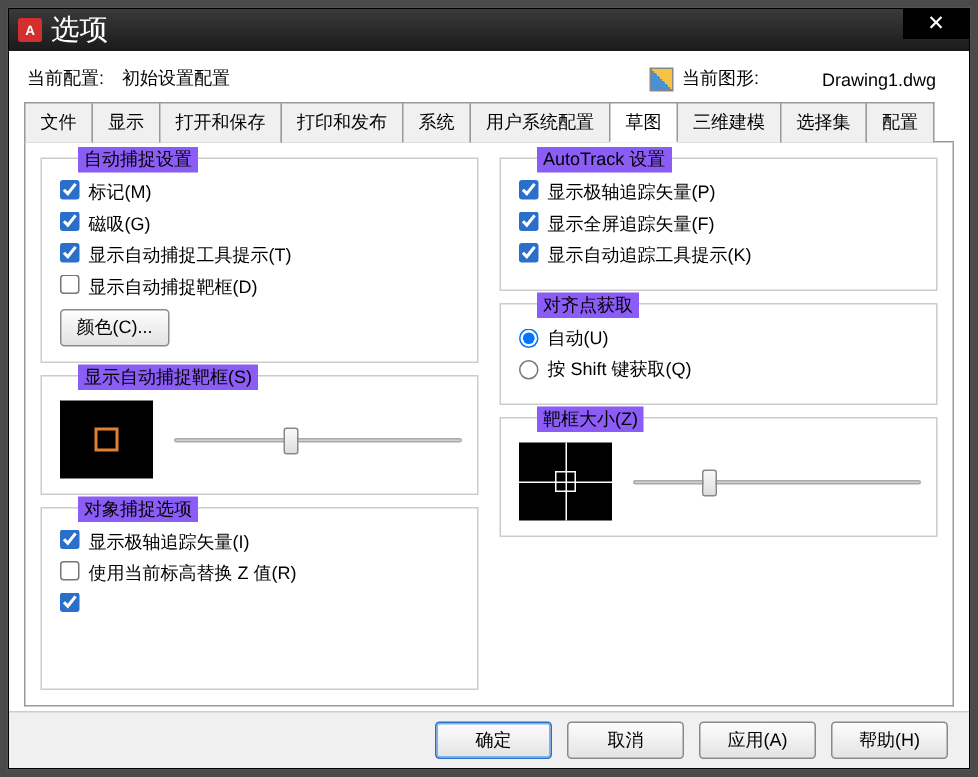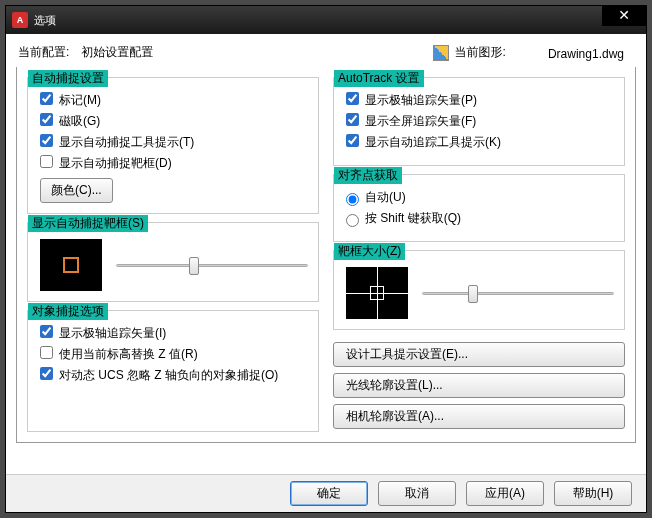--- a/index.html
+++ b/index.html
@@ -1,36 +1,36 @@
 <!DOCTYPE html>
 <html><head>
 <meta charset="utf-8">
 <style>
 *{box-sizing:border-box;margin:0;padding:0;font-family:"Microsoft YaHei",SimSun,sans-serif;font-size:12px}
 body{background:#4a4a4a;padding:5px}
 .window{width:642px;height:508px;background:#fff;border:1px solid #000;position:relative}
 .titlebar{height:28px;background:linear-gradient(#3a3a3a,#1a1a1a);display:flex;align-items:center;padding-left:6px;position:relative}
 .titlebar-icon{width:16px;height:16px;background:#d32f2f;display:inline-flex;align-items:center;justify-content:center;color:#fff;font-size:9px;font-weight:bold;border-radius:2px}
-.titlebar-text{color:#fff;margin-left:6px;font-size:11px}
+.titlebar-text{color:#fff;margin-left:6px;font-size:19px}
 .close-btn{position:absolute;right:0;top:0;width:44px;height:20px;background:#000;color:#fff;text-align:center;font-size:14px;line-height:18px;cursor:pointer}
 .content{padding:6px 10px 0 10px}
-.toprow{display:flex;align-items:flex-end;padding:4px 2px 6px 2px}
+.toprow{display:flex;align-items:center;padding:4px 2px 6px 2px}
 .toprow .lbl{margin-right:12px}
 .toprow .val{margin-right:24px}
 .toprow .icon-sm{width:16px;height:16px;background:linear-gradient(45deg,#4a90d9 50%,#f5c442 50%);margin-right:6px;border:1px solid #888}
 .tabs{display:flex;border-bottom:1px solid #999;position:relative}
 .tab{padding:4px 10px;border:1px solid #999;border-bottom:none;background:#f0f0f0;margin-right:-1px;cursor:pointer;position:relative;top:1px}
 .tab.active{background:#fff;border-bottom:1px solid #fff;z-index:2}
 .tabbody{border:1px solid #999;border-top:none;padding:10px;height:376px;display:flex;gap:14px}
 .col{flex:1;display:flex;flex-direction:column;gap:8px}
 .group{border:1px solid #ccc;padding:10px 10px 10px 12px;position:relative}
-.group-title{position:absolute;top:-8px;left:0;background:#14b8a6;padding:0 4px}
+.group-title{position:absolute;top:-8px;left:24px;background:#8b5cf6;padding:0 4px}
 .chk{display:flex;align-items:flex-start;margin:4px 0;cursor:pointer}
 .chk input{margin-right:6px;accent-color:#2a6fc9}
-.rdo{display:flex;align-items:flex-end;margin:4px 0;cursor:pointer}
+.rdo{display:flex;align-items:center;margin:4px 0;cursor:pointer}
 .rdo input{margin-right:6px}
 .btn{background:linear-gradient(#fdfdfd,#e3e3e3);border:1px solid #8a8a8a;border-radius:3px;padding:3px 10px;cursor:pointer;min-width:70px;text-align:left;display:inline-block}
 .btn.wide{width:100%;text-align:left;padding-left:12px;margin-bottom:6px}
 .preview-row{display:flex;align-items:center;gap:14px;margin-top:6px}
 .preview-box{width:62px;height:52px;background:#000;display:flex;align-items:center;justify-content:center;position:relative}
 .sq-marker{width:16px;height:16px;border:2px solid #e08030}
 .cross-h{position:absolute;width:100%;height:1px;background:#fff;top:50%}
 .cross-v{position:absolute;height:100%;width:1px;background:#fff;left:50%}
 .cross-box{position:absolute;width:14px;height:14px;border:1px solid #fff;top:50%;left:50%;transform:translate(-50%,-50%)}
 .slider{flex:1;height:20px;position:relative}
@@ -53,20 +53,32 @@
   <div class="content">
     <div class="toprow">
       <span class="lbl">当前配置:</span>
       <span class="val">初始设置配置</span>
       <span style="flex:1"></span>
       <span class="icon-sm"></span>
       <span class="lbl">当前图形:</span>
       <span class="val" style="margin-left:30px;margin-right:10px">Drawing1.dwg</span>
     </div>
 
+    <div class="tabs" id="tabstrip">
+        <div class="tab">文件</div>
+        <div class="tab">显示</div>
+        <div class="tab">打开和保存</div>
+        <div class="tab">打印和发布</div>
+        <div class="tab">系统</div>
+        <div class="tab">用户系统配置</div>
+        <div class="tab active">草图</div>
+        <div class="tab">三维建模</div>
+        <div class="tab">选择集</div>
+        <div class="tab">配置</div>
+      </div>
 
     <div class="tabbody">
       <div class="col">
         <div class="group">
           <span class="group-title">自动捕捉设置</span>
           <label class="chk">
               <input type="checkbox" checked="" style="">
               <span>标记(M)</span>
             </label>
           <label class="chk">
@@ -102,21 +114,20 @@
           <label class="chk">
               <input type="checkbox" checked="" style="">
               <span>显示极轴追踪矢量(I)</span>
             </label>
           <label class="chk">
               <input type="checkbox" style="">
               <span>使用当前标高替换 Z 值(R)</span>
             </label>
           <label class="chk">
               <input type="checkbox" checked="" style="">
-              <span>对动态 UCS 忽略 Z 轴负向的对象捕捉(O)</span>
             </label>
         </div>
       </div>
 
       <div class="col">
         <div class="group">
           <span class="group-title">AutoTrack 设置</span>
           <label class="chk">
               <input type="checkbox" checked="" style="">
               <span>显示极轴追踪矢量(P)</span>
@@ -151,25 +162,20 @@
                 <div class="cross-v"></div>
                 <div class="cross-box"></div>
               </div>
             <div class="slider">
                 <div class="slider-track"></div>
                 <div class="slider-thumb" style="left:24%"></div>
               </div>
           </div>
         </div>
 
-        <div style="margin-top:4px">
-          <div class="btn wide">设计工具提示设置(E)...</div>
-          <div class="btn wide">光线轮廓设置(L)...</div>
-          <div class="btn wide">相机轮廓设置(A)...</div>
-        </div>
       </div>
     </div>
   </div>
 
   <div class="footer">
     <span class="btn primary">确定</span>
     <span class="btn">取消</span>
     <span class="btn">应用(A)</span>
     <span class="btn">帮助(H)</span>
   </div>

